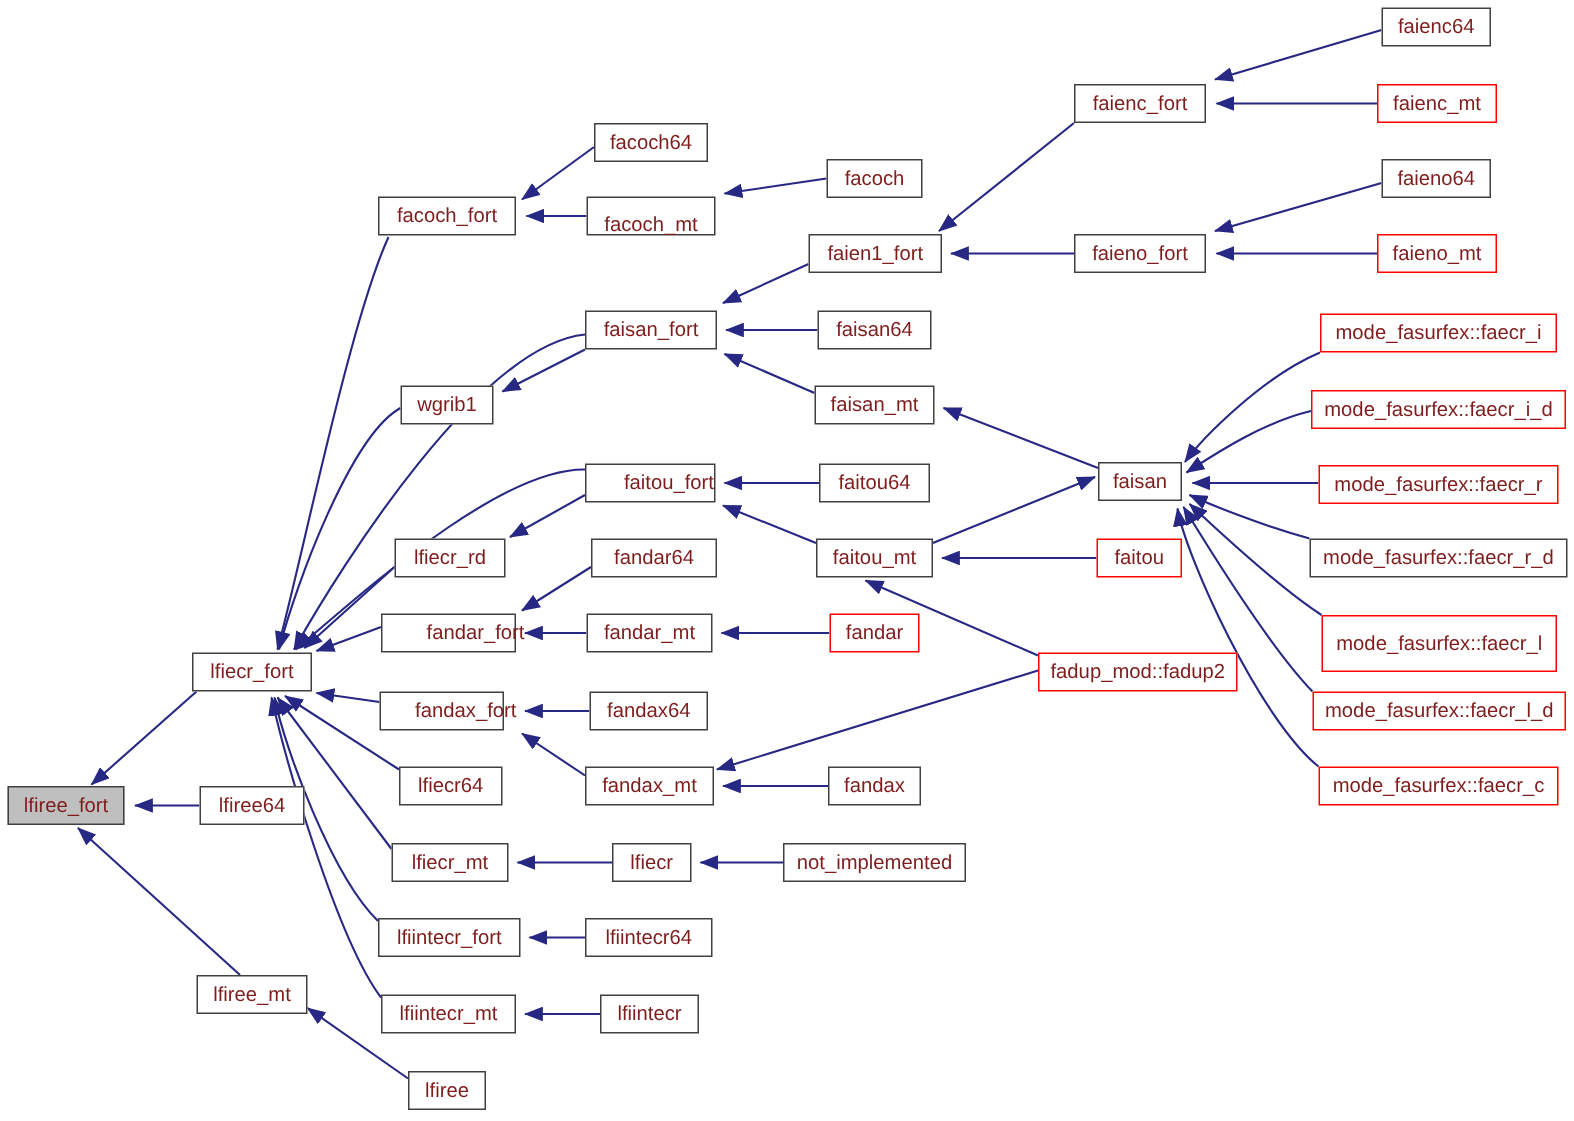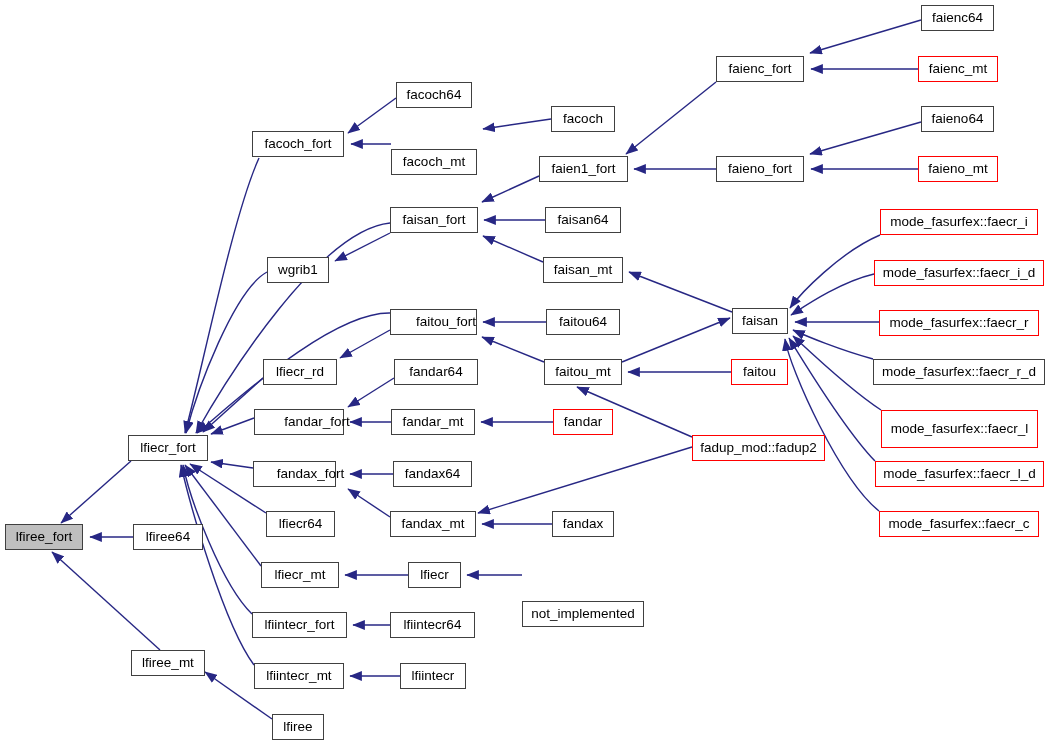--- a/index.html
+++ b/index.html
@@ -26,21 +26,21 @@
     height: 747px;
   }
   .node-box {
     position: absolute;
     box-sizing: border-box;
     display: flex;
     align-items: center;
     justify-content: center;
     font-size: 13.5px;
     line-height: 1;
-    color: #000000;
+    color: #7f1d1d;
     background: #ffffff;
     border: 1px solid #404040;
     white-space: nowrap;
     letter-spacing: 0px;
     user-select: none;
   }
   .node-box.red {
     border-color: #ff0000;
   }
   .node-box.current {
@@ -132,21 +132,21 @@
       </div>
       <div class="node-box" style="left: 128px; top: 435px; width: 80px; height: 26px;">
         <span class="node-label">lfiecr_fort</span>
       </div>
       <div class="node-box" style="left: 252px; top: 131px; width: 92px; height: 26px;">
         <span class="node-label">facoch_fort</span>
       </div>
       <div class="node-box" style="left: 396px; top: 82px; width: 76px; height: 26px;">
         <span class="node-label">facoch64</span>
       </div>
-      <div class="node-box" style="left: 391px; top: 149px; width: 86px; height: 26px;">
+      <div class="node-box" style="left: 391px; top: 131px; width: 86px; height: 26px; align-items: flex-end;">
         <span class="node-label">facoch_mt</span>
       </div>
       <div class="node-box" style="left: 551px; top: 106px; width: 64px; height: 26px;">
         <span class="node-label">facoch</span>
       </div>
       <div class="node-box" style="left: 539px; top: 156px; width: 89px; height: 26px;">
         <span class="node-label">faien1_fort</span>
       </div>
       <div class="node-box" style="left: 716px; top: 56px; width: 88px; height: 26px;">
         <span class="node-label">faienc_fort</span>
@@ -246,21 +246,21 @@
       </div>
       <div class="node-box" style="left: 552px; top: 511px; width: 62px; height: 26px;">
         <span class="node-label">fandax</span>
       </div>
       <div class="node-box" style="left: 261px; top: 562px; width: 78px; height: 26px;">
         <span class="node-label">lfiecr_mt</span>
       </div>
       <div class="node-box" style="left: 408px; top: 562px; width: 53px; height: 26px;">
         <span class="node-label">lfiecr</span>
       </div>
-      <div class="node-box" style="left: 522px; top: 562px; width: 122px; height: 26px; margin-top: 39px;">
+      <div class="node-box" style="left: 522px; top: 562px; width: 122px; height: 26px;">
         <span class="node-label">not_implemented</span>
       </div>
       <div class="node-box" style="left: 252px; top: 612px; width: 95px; height: 26px;">
         <span class="node-label">lfiintecr_fort</span>
       </div>
       <div class="node-box" style="left: 390px; top: 612px; width: 85px; height: 26px;">
         <span class="node-label">lfiintecr64</span>
       </div>
       <div class="node-box" style="left: 254px; top: 663px; width: 90px; height: 26px;">
         <span class="node-label">lfiintecr_mt</span>

